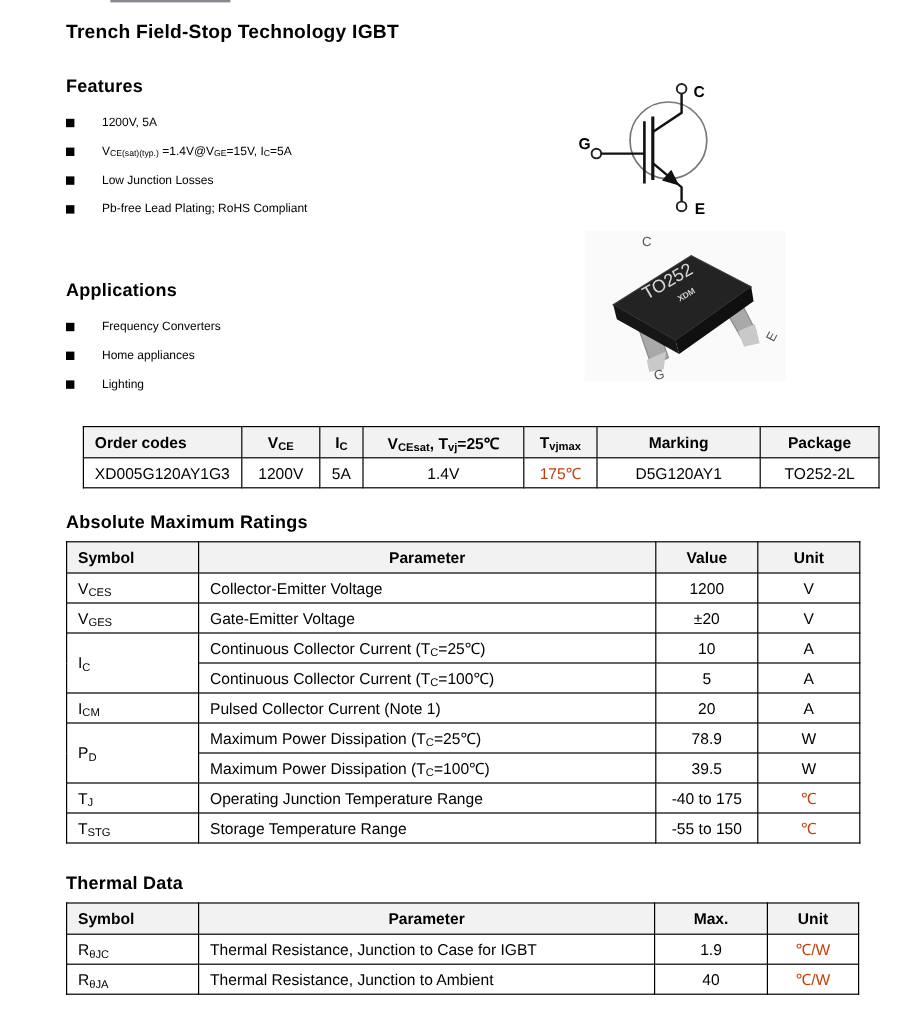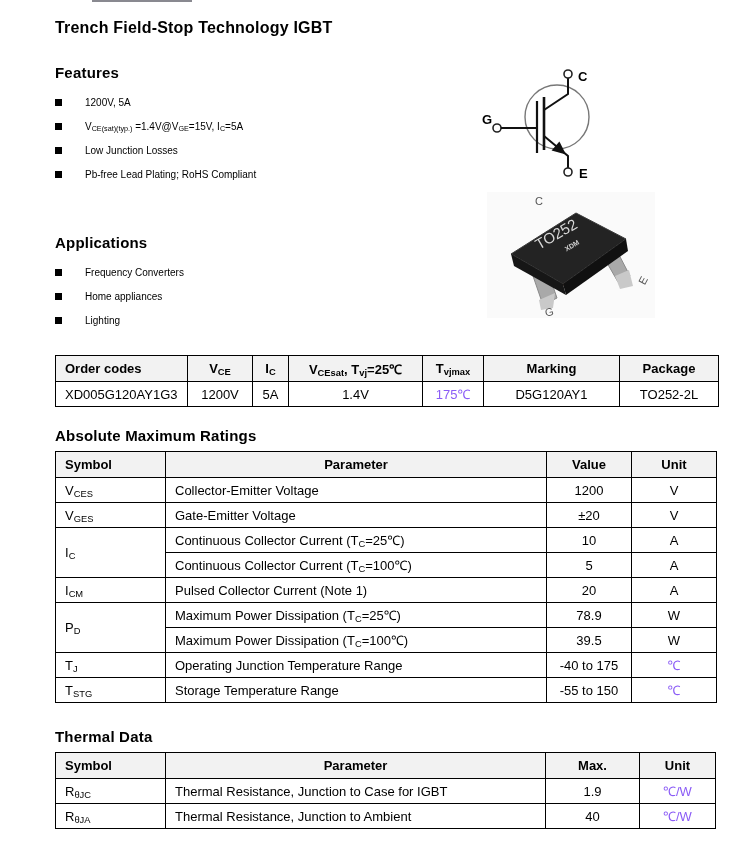--- a/index.html
+++ b/index.html
@@ -40,27 +40,27 @@
   .fig-symbol { position: absolute; left: 481px; top: 54px; width: 150px; height: 132px; }
   .fig-package { position: absolute; left: 487px; top: 192px; width: 168px; height: 126px; }
 
   table { border-collapse: collapse; table-layout: fixed; }
   th, td { border: 1px solid #000; font-size: 13px; overflow: hidden; white-space: nowrap; }
   th { background: #f2f2f2; font-weight: bold; height: 26px; }
   td { height: 25px; }
   .al { text-align: left; padding-left: 9px; }
   .ac { text-align: center; }
 
-  .order-table { position: absolute; left: 55px; top: 355px; width: 663px; }
+  .order-table { position: absolute; left: 69px; top: 355px; width: 663px; }
   .abs-section { position: absolute; left: 55px; top: 427px; }
   .abs-section table { margin-top: 7px; width: 661px; }
   .thermal-section { position: absolute; left: 55px; top: 728px; }
   .thermal-section table { margin-top: 7px; width: 660px; }
 
-  .unit-c { color: #8b5cf6; }
+  .unit-c { color: #c2410c; }
 </style>
 </head>
 <body>
 
 <div class="page">
 
   <div class="top-remnant"></div>
 
   <div class="title">Trench Field-Stop Technology IGBT</div>
 

